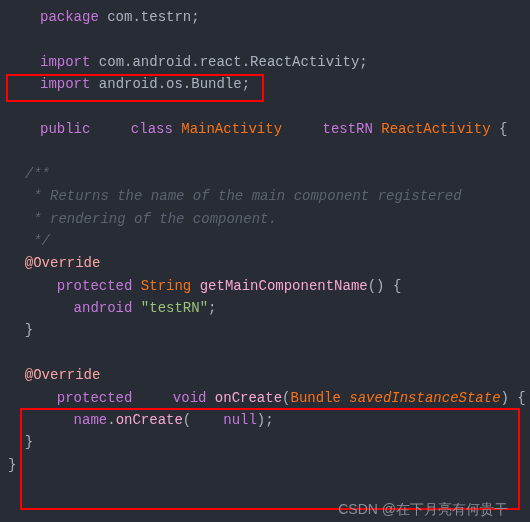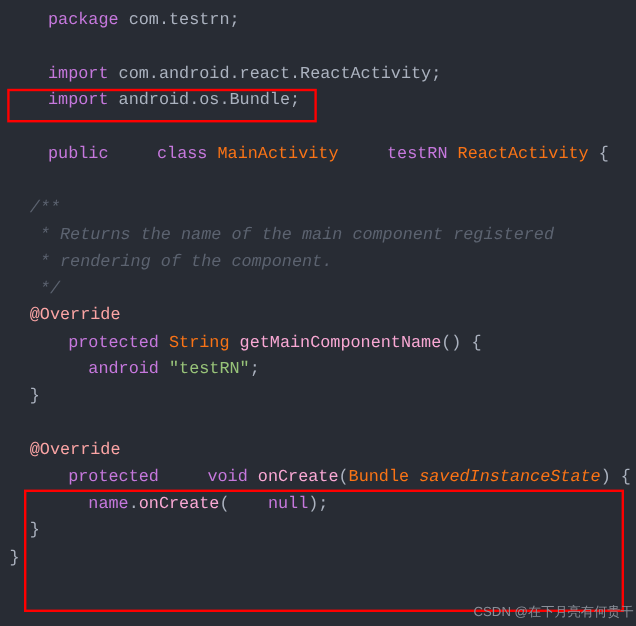--- a/index.html
+++ b/index.html
@@ -30,23 +30,23 @@
   .impname { color: #abb2bf; }
   .highlight-box {
     position: absolute;
     border: 2px solid #ff0000;
     pointer-events: none;
   }
   .hl1 { left: 6px; top: 74px; width: 258px; height: 28px; }
   .hl2 { left: 20px; top: 408px; width: 500px; height: 102px; }
   .watermark {
     position: absolute;
-    right: 2px;
+    right: 22px;
     bottom: 2px;
-    font-size: 11px;
+    font-size: 14px;
     color: #8a8f99;
     font-family: sans-serif;
   }
 </style>
 </head>
 <body>
 
 <div class="line"><span class="kw">package</span><span class="pkg"> com</span><span class="dot">.</span><span class="pkg">testrn</span><span class="semi">;</span></div>
 <div class="line">&nbsp;</div>
 <div class="line"><span class="kw">import</span><span class="impname"> com</span><span class="dot">.</span><span class="impname">android</span><span class="dot">.</span><span class="impname">react</span><span class="dot">.</span><span class="impname">ReactActivity</span><span class="semi">;</span></div>

